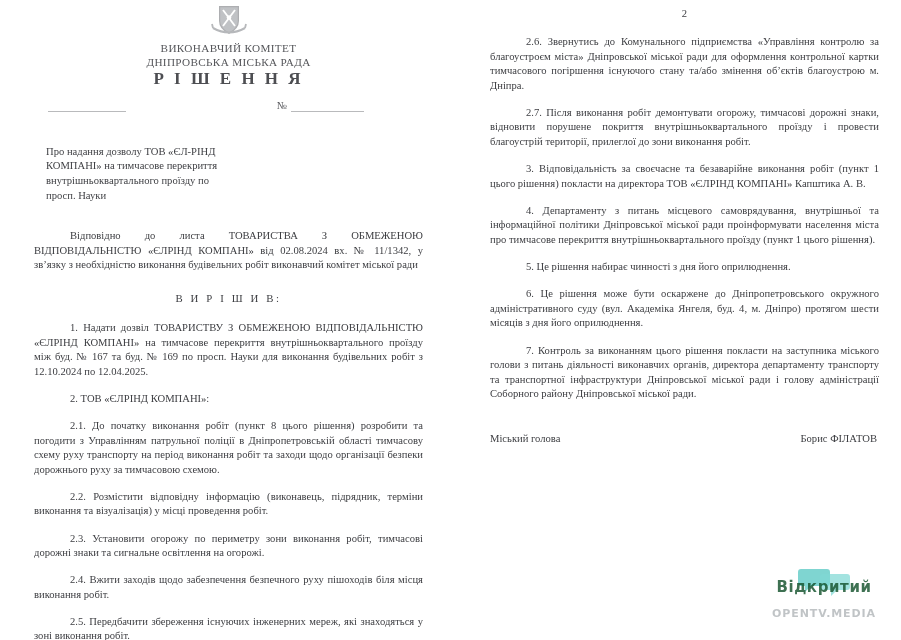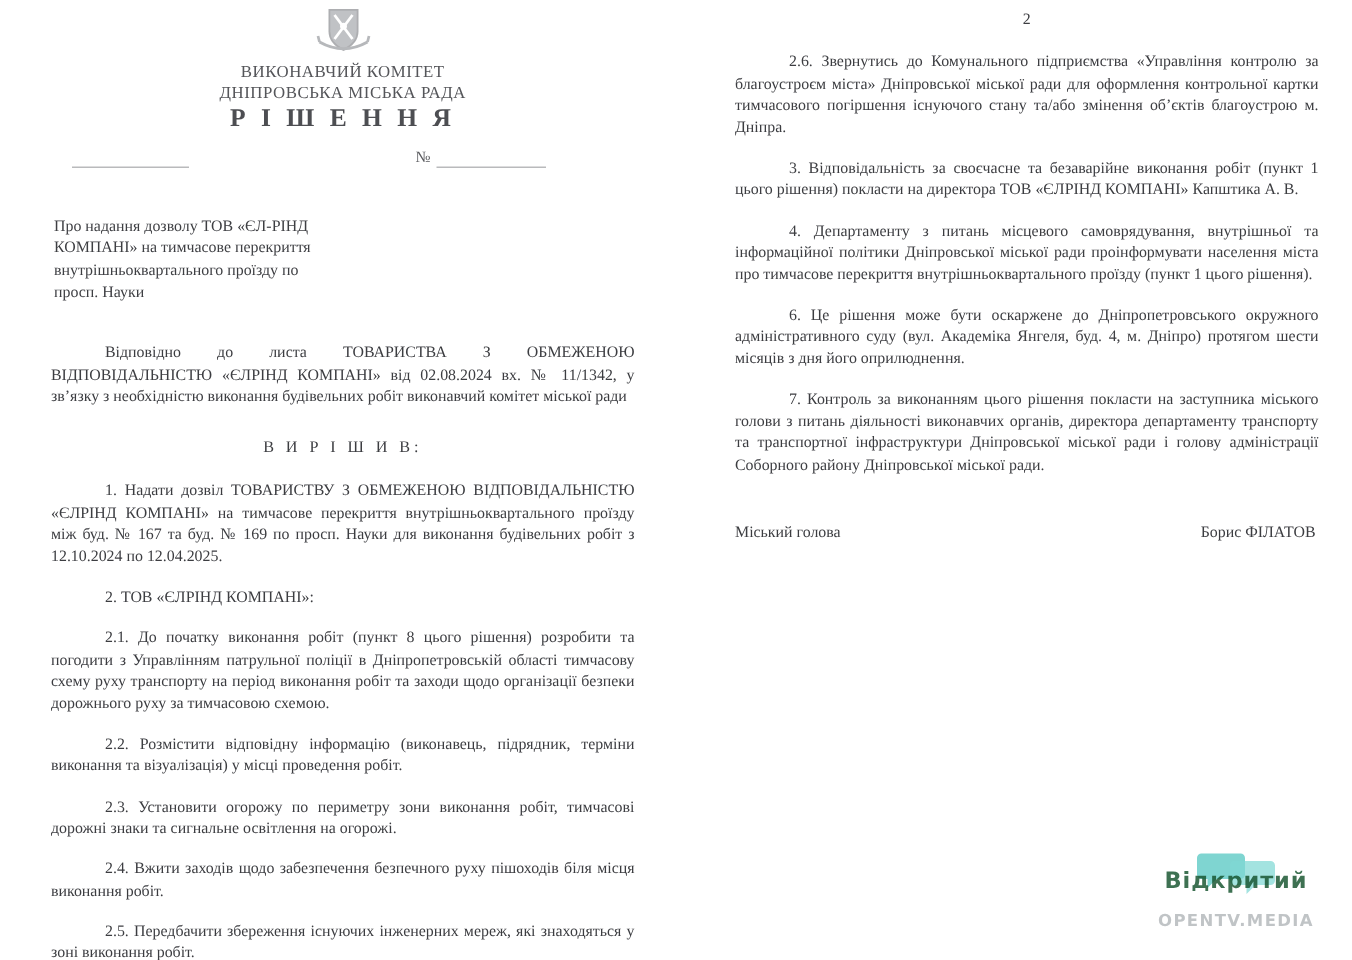--- a/index.html
+++ b/index.html
@@ -79,21 +79,21 @@
     position: absolute;
     left: 243px;
     top: 3px;
     font-size: 10.5px;
     color: #5a5b5f;
   }
 
   
   .subject {
     margin-top: 22px;
-    margin-left: 2px;
+    margin-left: 12px;
     width: 175px;
     font-size: 10.6px;
     line-height: 14.6px;
     color: #3e3f43;
     text-align: left;
   }
 
   
   .para {
     font-size: 10.6px;
@@ -224,22 +224,24 @@
       <p class="para">2.5. Передбачити збереження існуючих інженерних мереж, які знаходяться у зоні виконання робіт.</p>
     </div>
   </div>
 
   <div class="page page-right">
 
     <div class="page-number">2</div>
 
     <div class="body-right">
       <p class="para">2.6. Звернутись до Комунального підприємства «Управління контролю за благоустроєм міста» Дніпровської міської ради для оформлення контрольної картки тимчасового погіршення існуючого стану та/або змінення об’єктів благоустрою м. Дніпра.</p>
+      <p class="para">2.7. Після виконання робіт демонтувати огорожу, тимчасові дорожні знаки, відновити порушене покриття внутрішньоквартального проїзду і провести благоустрій території, прилеглої до зони виконання робіт.</p>
       <p class="para">3. Відповідальність за своєчасне та безаварійне виконання робіт (пункт 1 цього рішення) покласти на директора ТОВ «ЄЛРІНД КОМПАНІ» Капштика А. В.</p>
       <p class="para">4. Департаменту з питань місцевого самоврядування, внутрішньої та інформаційної політики Дніпровської міської ради проінформувати населення міста про тимчасове перекриття внутрішньоквартального проїзду (пункт 1 цього рішення).</p>
+      <p class="para">5. Це рішення набирає чинності з дня його оприлюднення.</p>
       <p class="para">6. Це рішення може бути оскаржене до Дніпропетровського окружного адміністративного суду (вул. Академіка Янгеля, буд. 4, м. Дніпро) протягом шести місяців з дня його оприлюднення.</p>
       <p class="para">7. Контроль за виконанням цього рішення покласти на заступника міського голови з питань діяльності виконавчих органів, директора департаменту транспорту та транспортної інфраструктури Дніпровської міської ради і голову адміністрації Соборного району Дніпровської міської ради.</p>
     </div>
 
     <div class="signature">
       <span>Міський голова</span>
       <span>Борис ФІЛАТОВ</span>
     </div>
   </div>
 

